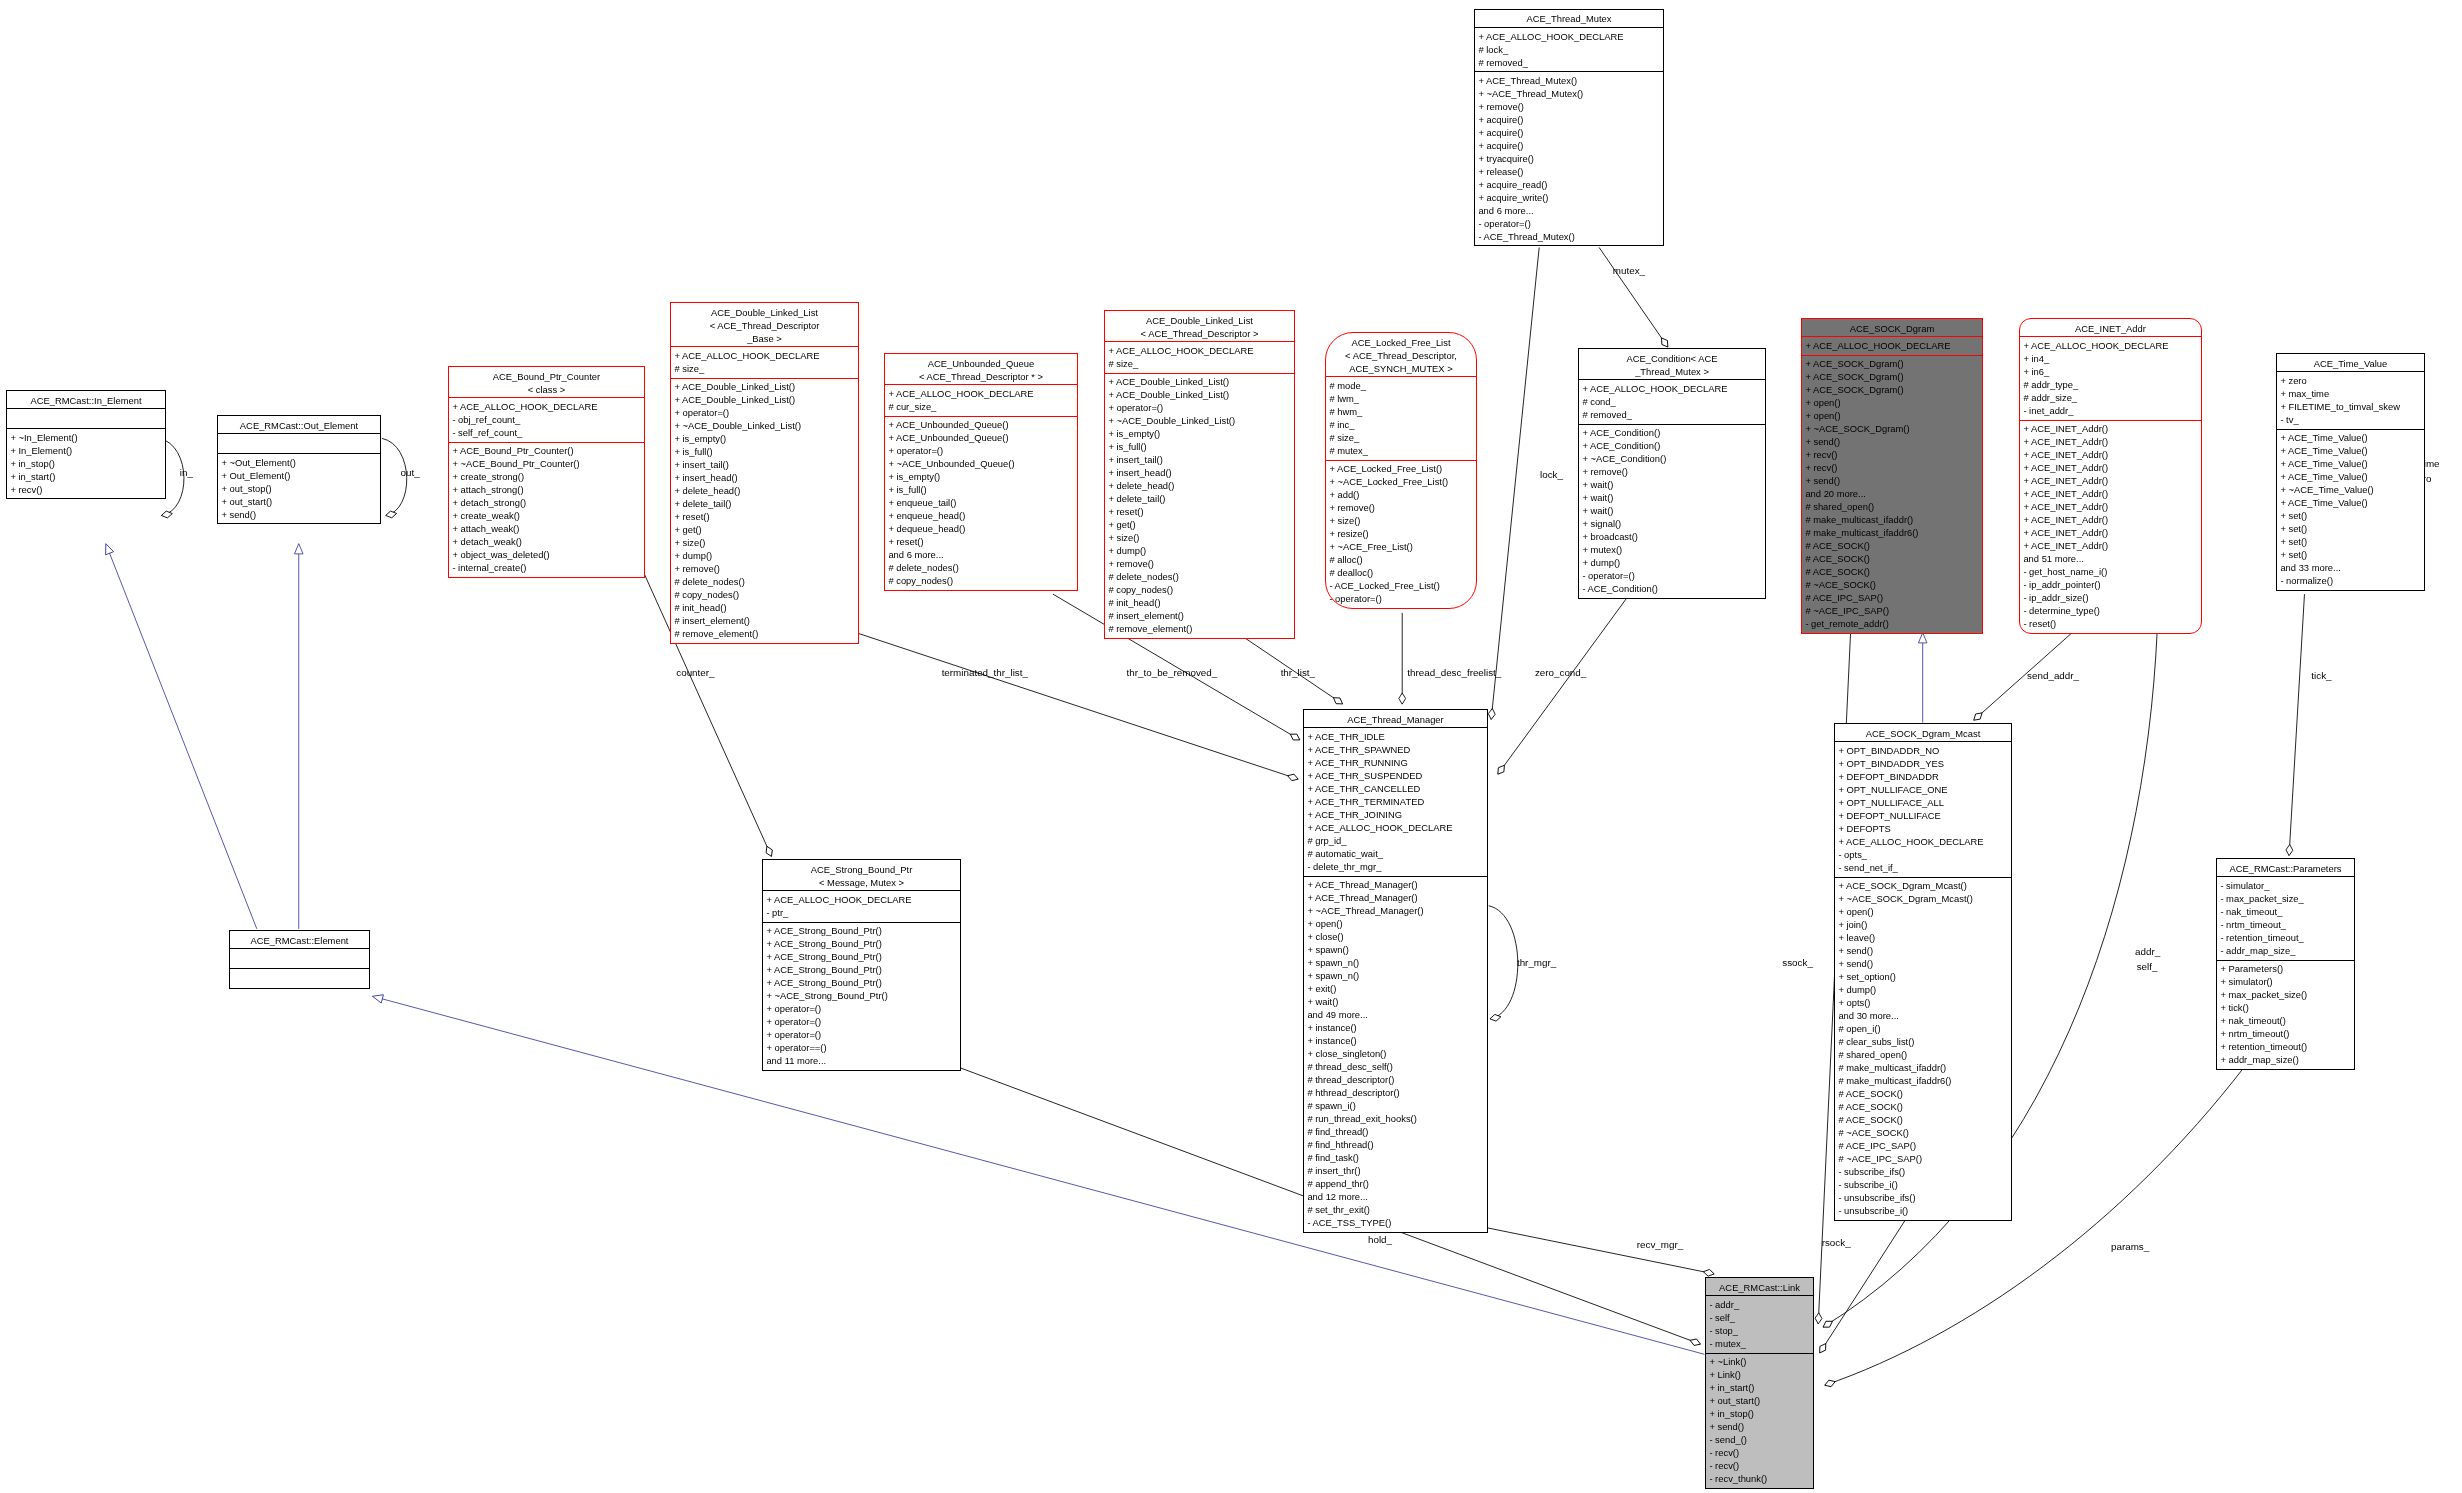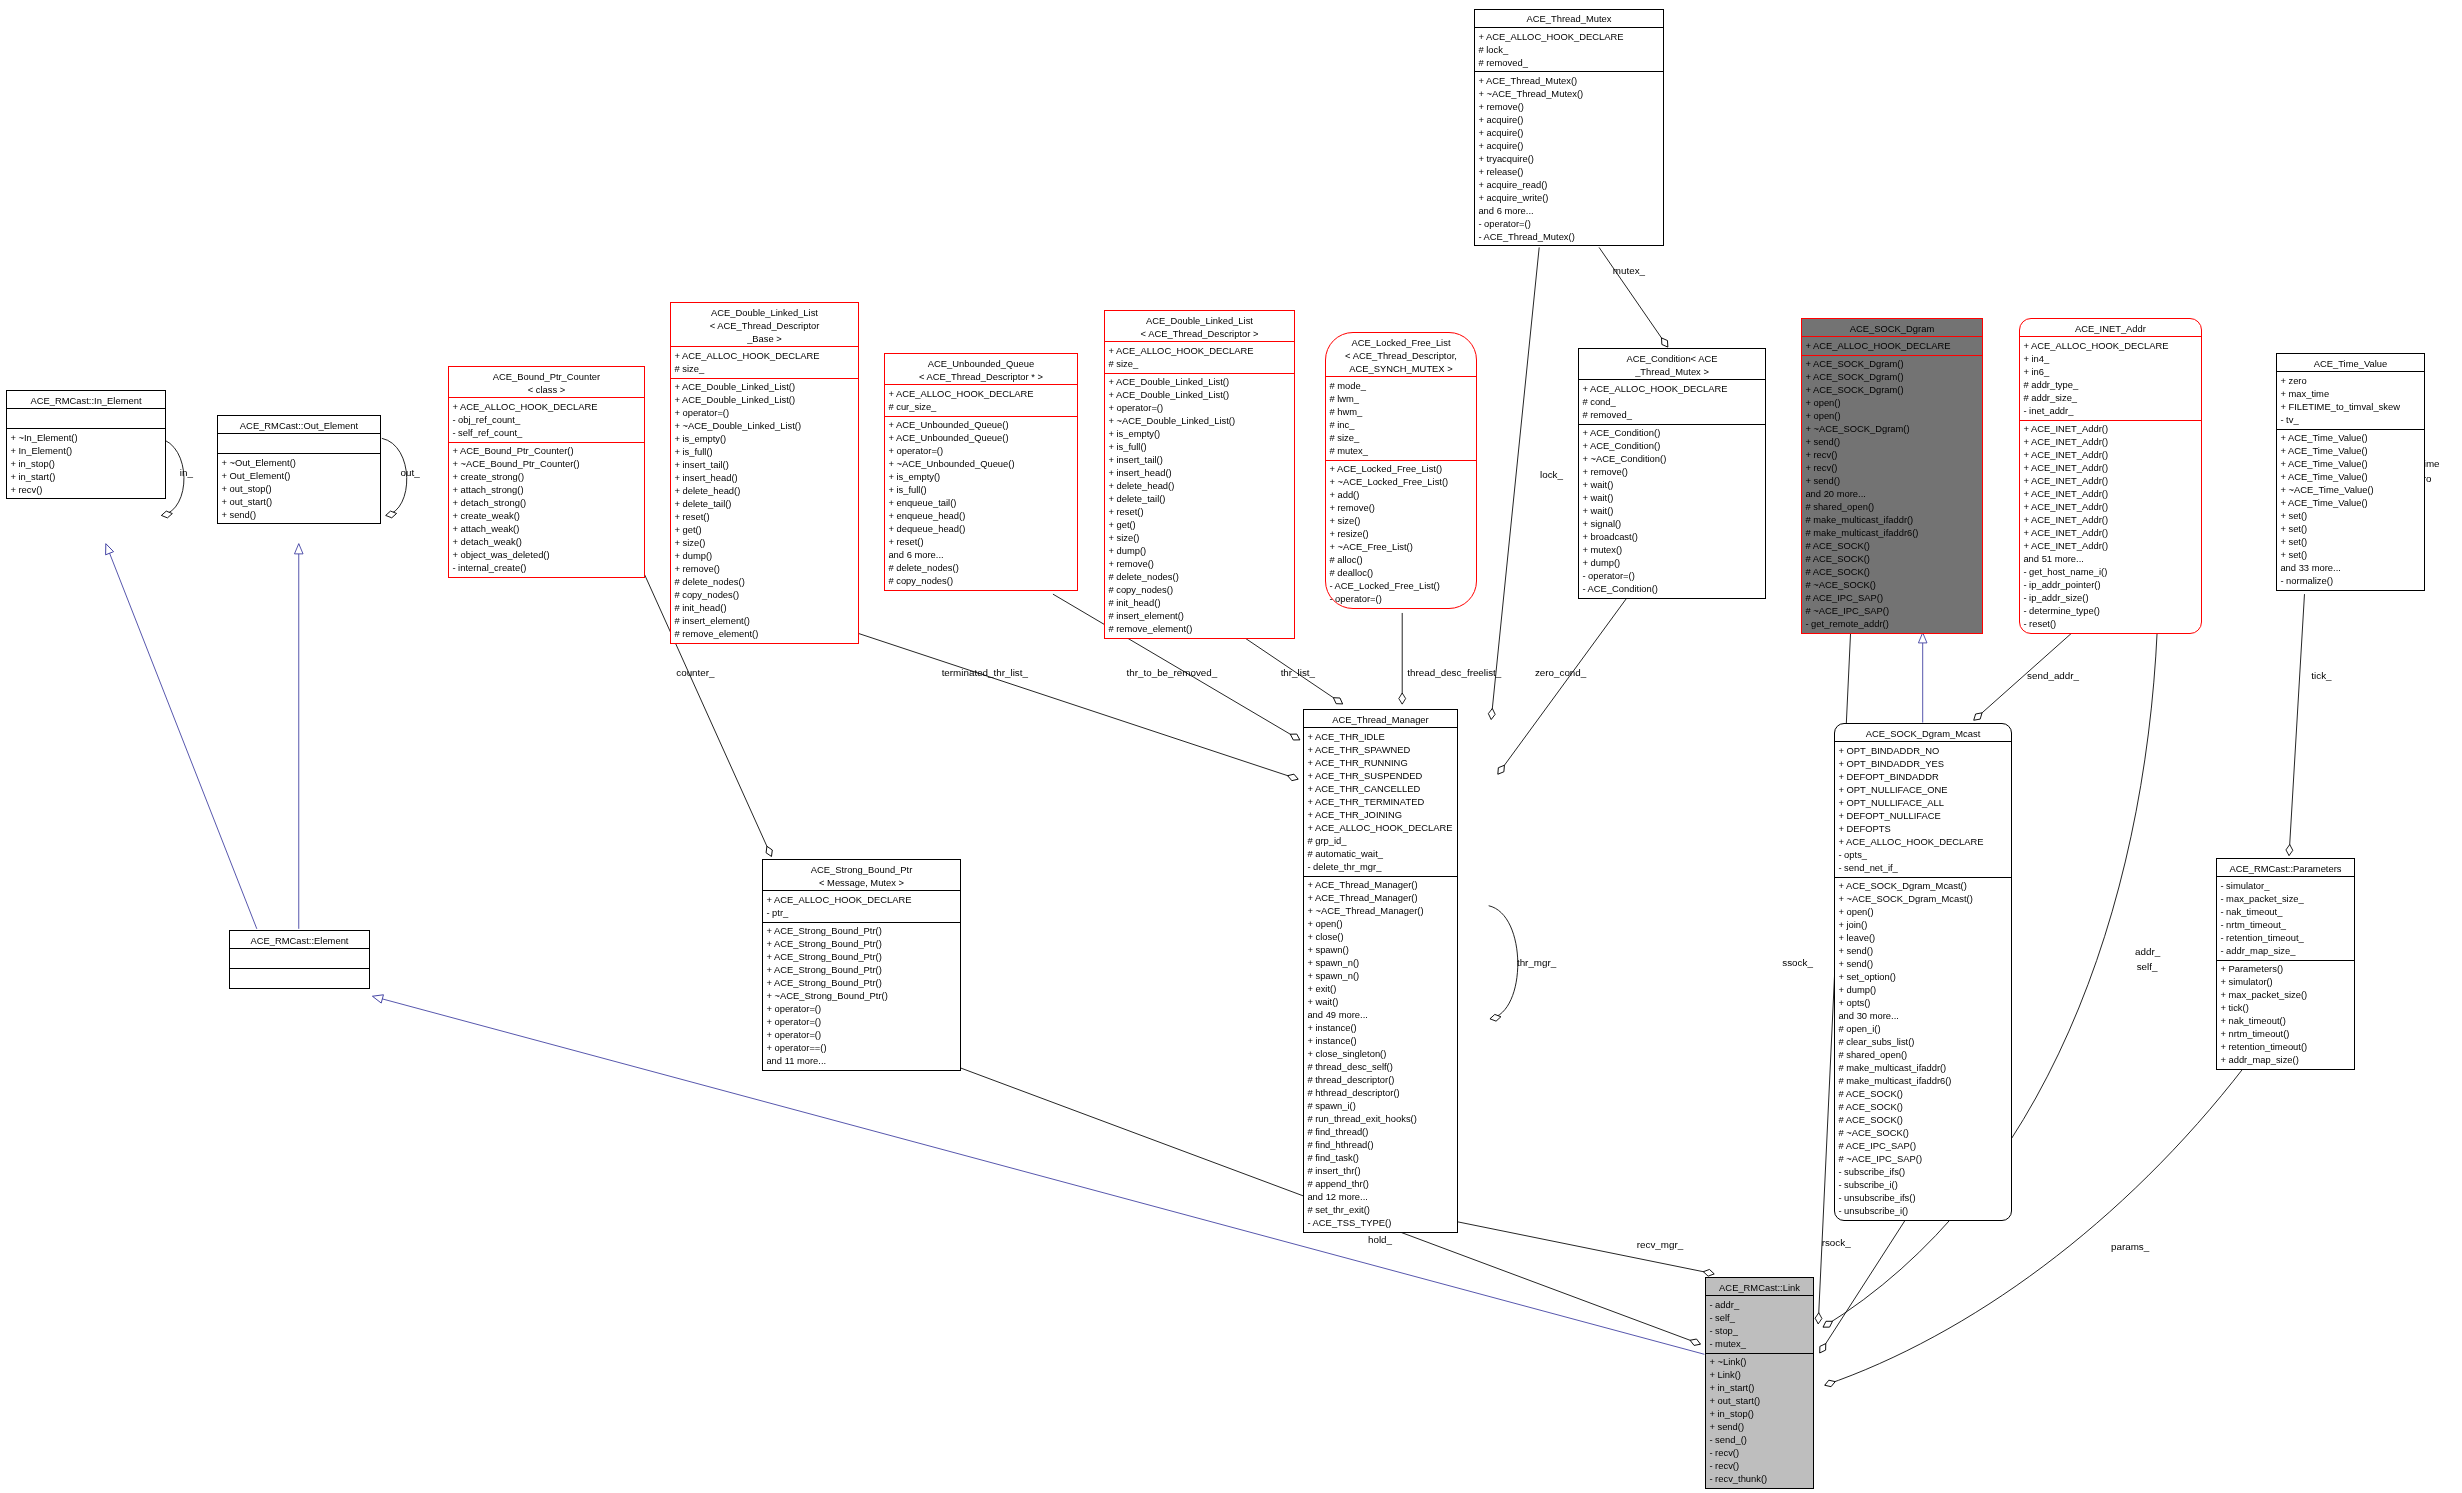--- a/index.html
+++ b/index.html
@@ -372,21 +372,21 @@
         <div class="row">+ ~ACE_Time_Value()</div>
         <div class="row">+ ACE_Time_Value()</div>
         <div class="row">+ set()</div>
         <div class="row">+ set()</div>
         <div class="row">+ set()</div>
         <div class="row">+ set()</div>
         <div class="row">and 33 more...</div>
         <div class="row">- normalize()</div>
       </div>
     </div>
-    <div class="class-box" style="left: 1303px; top: 709px; width: 155px; border-color: rgb(0, 0, 0); background: rgb(255, 255, 255);">
+    <div class="class-box" style="left: 1303px; top: 709px; width: 185px; border-color: rgb(0, 0, 0); background: rgb(255, 255, 255);">
       <div class="class-title">
         <div>ACE_Thread_Manager</div>
       </div>
       <div class="compartment" style="border-top-color: rgb(0, 0, 0);">
         <div class="row">+ ACE_THR_IDLE</div>
         <div class="row">+ ACE_THR_SPAWNED</div>
         <div class="row">+ ACE_THR_RUNNING</div>
         <div class="row">+ ACE_THR_SUSPENDED</div>
         <div class="row">+ ACE_THR_CANCELLED</div>
         <div class="row">+ ACE_THR_TERMINATED</div>
@@ -419,21 +419,21 @@
         <div class="row"># find_thread()</div>
         <div class="row"># find_hthread()</div>
         <div class="row"># find_task()</div>
         <div class="row"># insert_thr()</div>
         <div class="row"># append_thr()</div>
         <div class="row">and 12 more...</div>
         <div class="row"># set_thr_exit()</div>
         <div class="row">- ACE_TSS_TYPE()</div>
       </div>
     </div>
-    <div class="class-box" style="left: 1834px; top: 723px; width: 178px; border-color: rgb(0, 0, 0); background: rgb(255, 255, 255); border-radius: 10px;">
+    <div class="class-box" style="left: 1834px; top: 723px; width: 178px; border-color: rgb(0, 0, 0); background: rgb(255, 255, 255);">
       <div class="class-title">
         <div>ACE_SOCK_Dgram_Mcast</div>
       </div>
       <div class="compartment" style="border-top-color: rgb(0, 0, 0);">
         <div class="row">+ OPT_BINDADDR_NO</div>
         <div class="row">+ OPT_BINDADDR_YES</div>
         <div class="row">+ DEFOPT_BINDADDR</div>
         <div class="row">+ OPT_NULLIFACE_ONE</div>
         <div class="row">+ OPT_NULLIFACE_ALL</div>
         <div class="row">+ DEFOPT_NULLIFACE</div>

